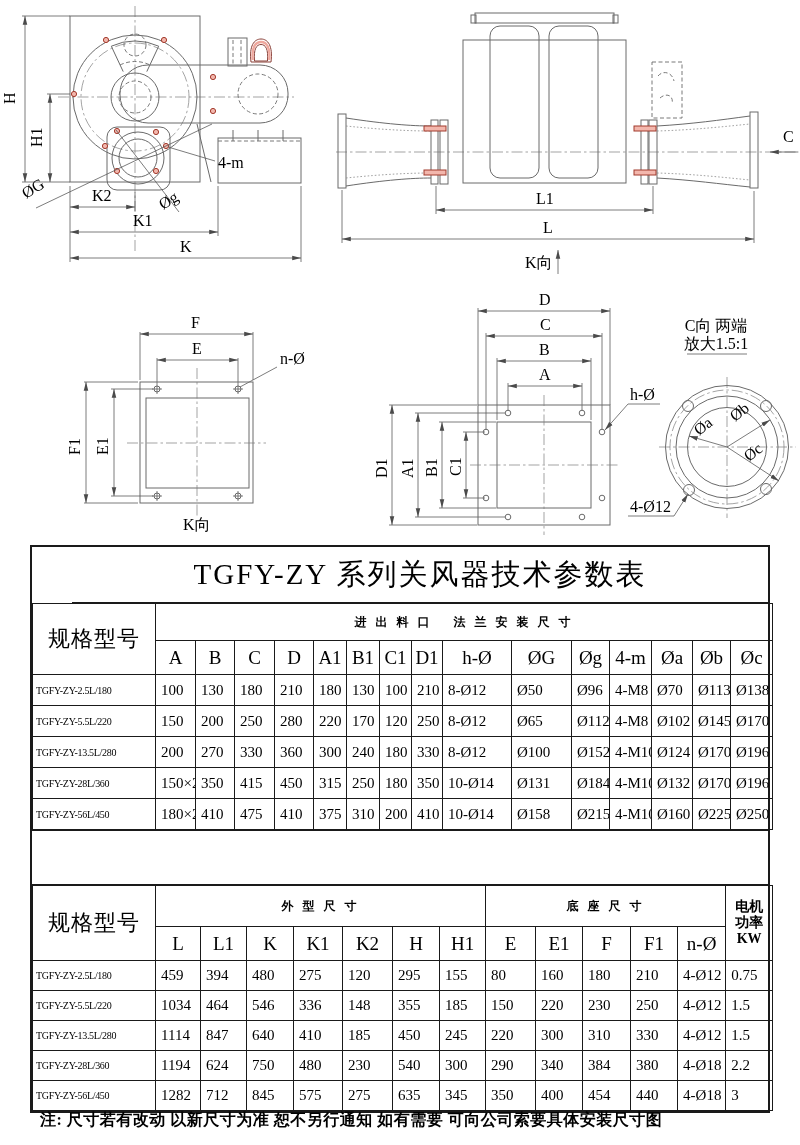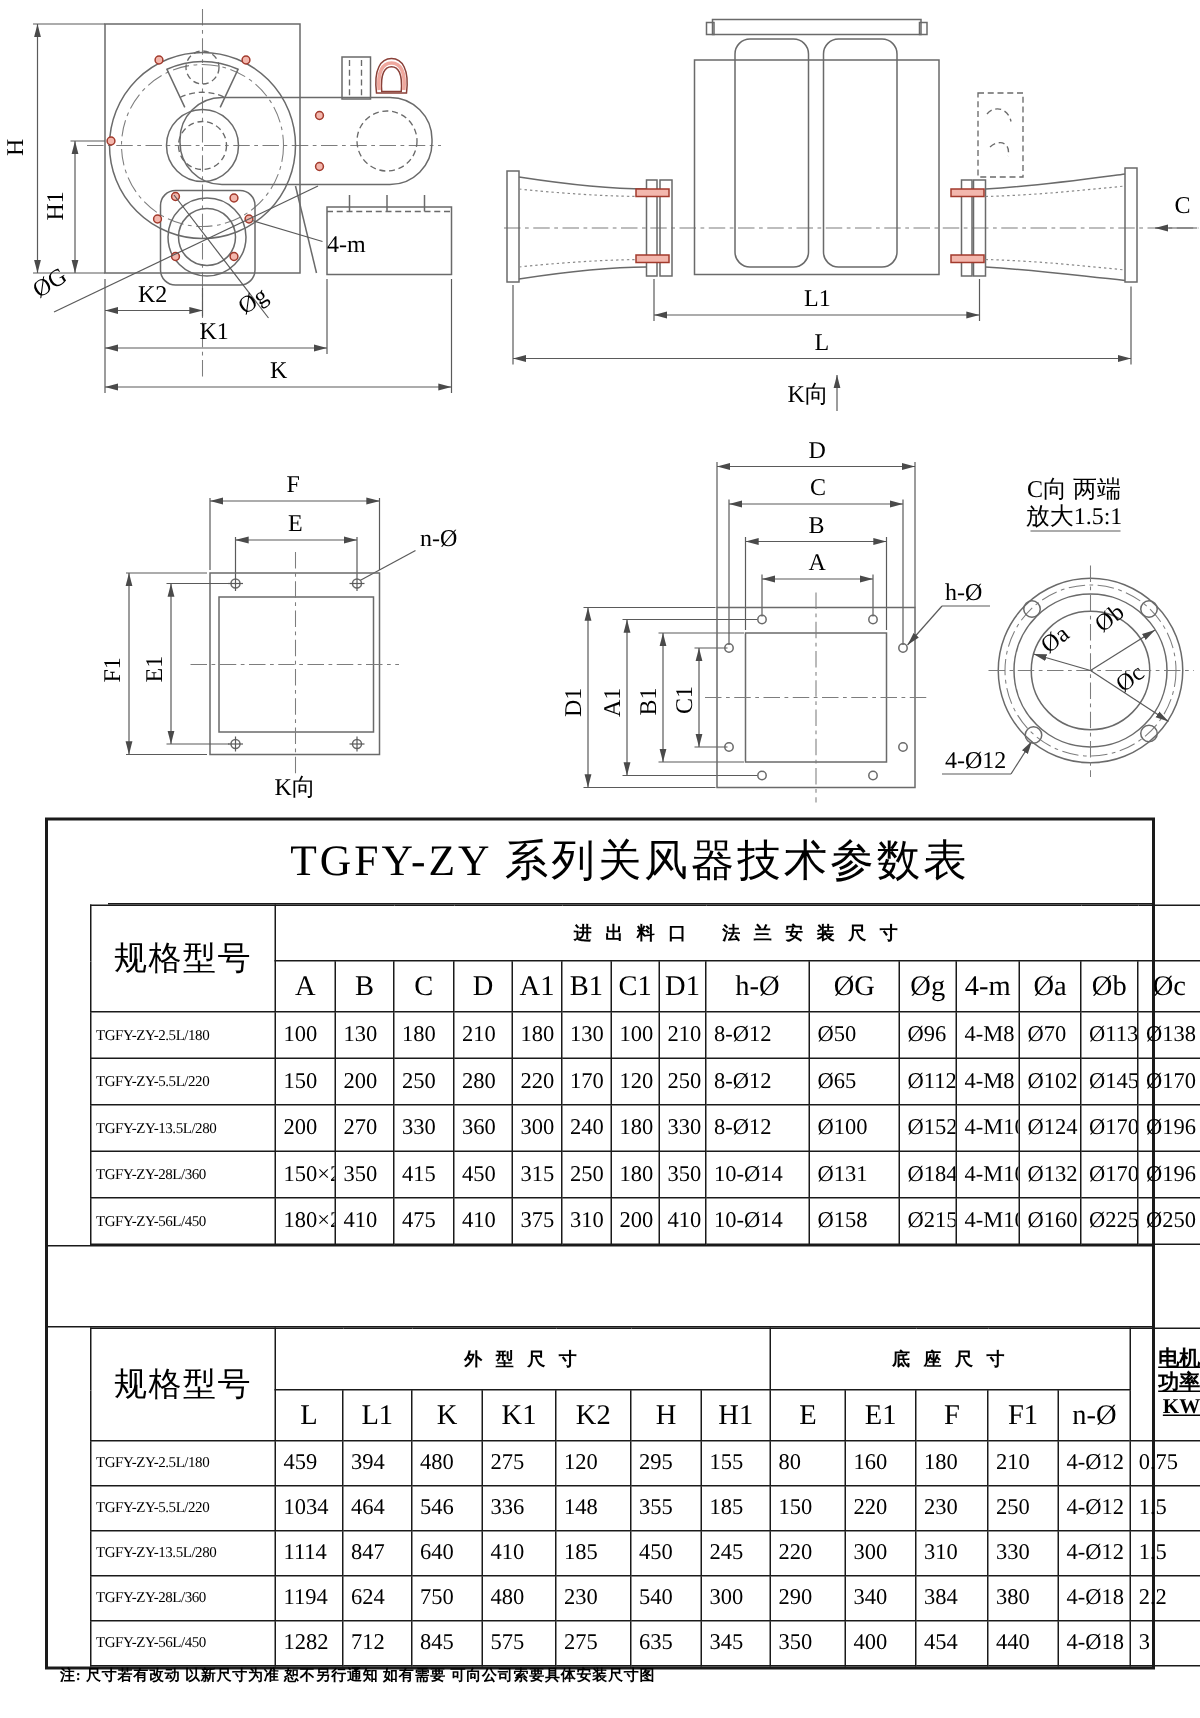--- a/index.html
+++ b/index.html
@@ -2,33 +2,33 @@
 <html><head>
 <meta charset="utf-8">
 <style>
   html,body{margin:0;padding:0;background:#fff;}
   .page{position:relative;width:800px;height:1145px;background:#fff;overflow:hidden;
         font-family:"Liberation Serif",serif;color:#000;}
   svg text{font-family:"Liberation Serif",serif;}
   .tables{position:absolute;left:30px;top:545px;width:740px;border:2px solid #1a1a1a;box-sizing:border-box;}
   .title{height:55px;line-height:55px;text-align:center;font-size:29px;letter-spacing:2px;
          border-bottom:1.5px solid #1a1a1a;white-space:nowrap;margin-left:40px;}
-  table{border-collapse:collapse;table-layout:fixed;width:100%;margin-left:28px;}
+  table{border-collapse:collapse;table-layout:fixed;width:100%;}
   td{border:1.2px solid #1a1a1a;font-size:15px;overflow:hidden;white-space:nowrap;}
   tr.grp td.grp-h{height:34px;text-align:center;font-size:12px;font-weight:bold;letter-spacing:3px;}
   tr.cols td{height:31px;text-align:center;font-size:19px;}
   td.model-h{text-align:center;font-size:22px;letter-spacing:1px;}
   tr.data td{height:28px;padding-left:5px;}
   tr.data td.model{font-size:10px;padding-left:3px;letter-spacing:-0.3px;}
   #t2 tr.data td{height:27px;}
   #t2 tr.grp td.grp-h{height:38px;}
-  td.kw-h{text-align:right;font-size:14px;line-height:1.15;font-weight:bold;padding:0;text-decoration:underline;}
+  td.kw-h{text-align:center;font-size:14px;line-height:1.15;font-weight:bold;padding:0;}
   td.kw-h span{display:block;}
   .gap{height:53px;border-bottom:1.5px solid #1a1a1a;border-top:0.5px solid #1a1a1a;}
-  .note{position:absolute;left:40px;top:1110px;font-size:10px;font-weight:bold;letter-spacing:0.5px;}
+  .note{position:absolute;left:40px;top:1110px;font-size:16px;font-weight:bold;letter-spacing:0.5px;}
   
   .ol{stroke:#6a6a6a;stroke-width:1;fill:none;}
   .dl{stroke:#5a5a5a;stroke-width:0.8;fill:none;}
   .cl{stroke:#7d7d7d;stroke-width:0.7;fill:none;stroke-dasharray:11 3 2.5 3;}
   .dsh{stroke:#6a6a6a;stroke-width:0.9;fill:none;stroke-dasharray:4 2.5;}
   .dot{stroke:#8a8a8a;stroke-width:0.8;fill:none;stroke-dasharray:1.6 2;}
   .red{fill:#f3b7ad;stroke:#a23a2c;stroke-width:1;}
   .dimb{font-size:16px;fill:#000;}
 </style>
 </head>

